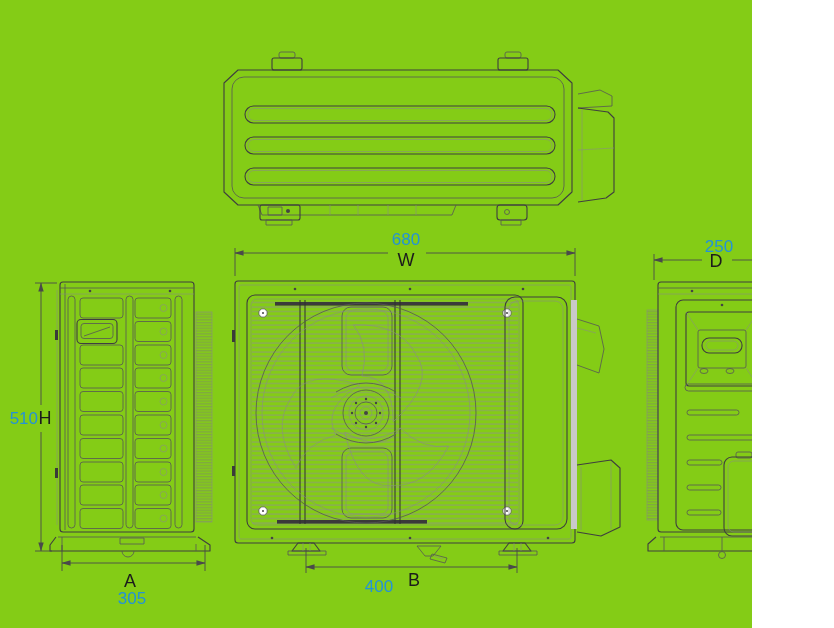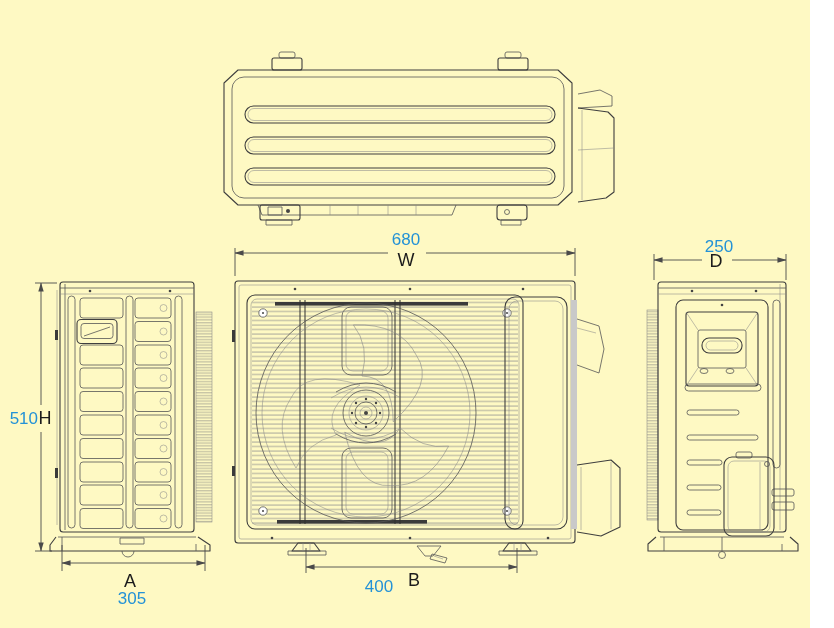--- a/index.html
+++ b/index.html
@@ -3,22 +3,22 @@
 <meta charset="utf-8">
 <style>
   :root{
     --accent:#2492d6;
     --ink:#1c1c1c;
     --line:#3f3f3f;
   }
   html,body{margin:0;padding:0;background:#fff;}
   .stage{
     position:relative;
-    width:810px;height:628px;
-    background:#fef9c3;
+    width:752px;height:628px;
+    background:#84cc16;
     font-family:"Liberation Sans", sans-serif;
     overflow:hidden;
   }
   svg{display:block;}
   .s1{stroke:var(--line);stroke-width:1.1;fill:none;stroke-linejoin:round;}
   .s2{stroke:#555;stroke-width:0.8;fill:none;stroke-linejoin:round;}
   .s3{stroke:#8a8a8a;stroke-width:0.55;fill:none;}
   .dim{stroke:#4a4a4a;stroke-width:0.9;fill:none;}
   .dark{fill:#3a3a3a;stroke:none;}
   .dot{fill:#444;stroke:none;}

